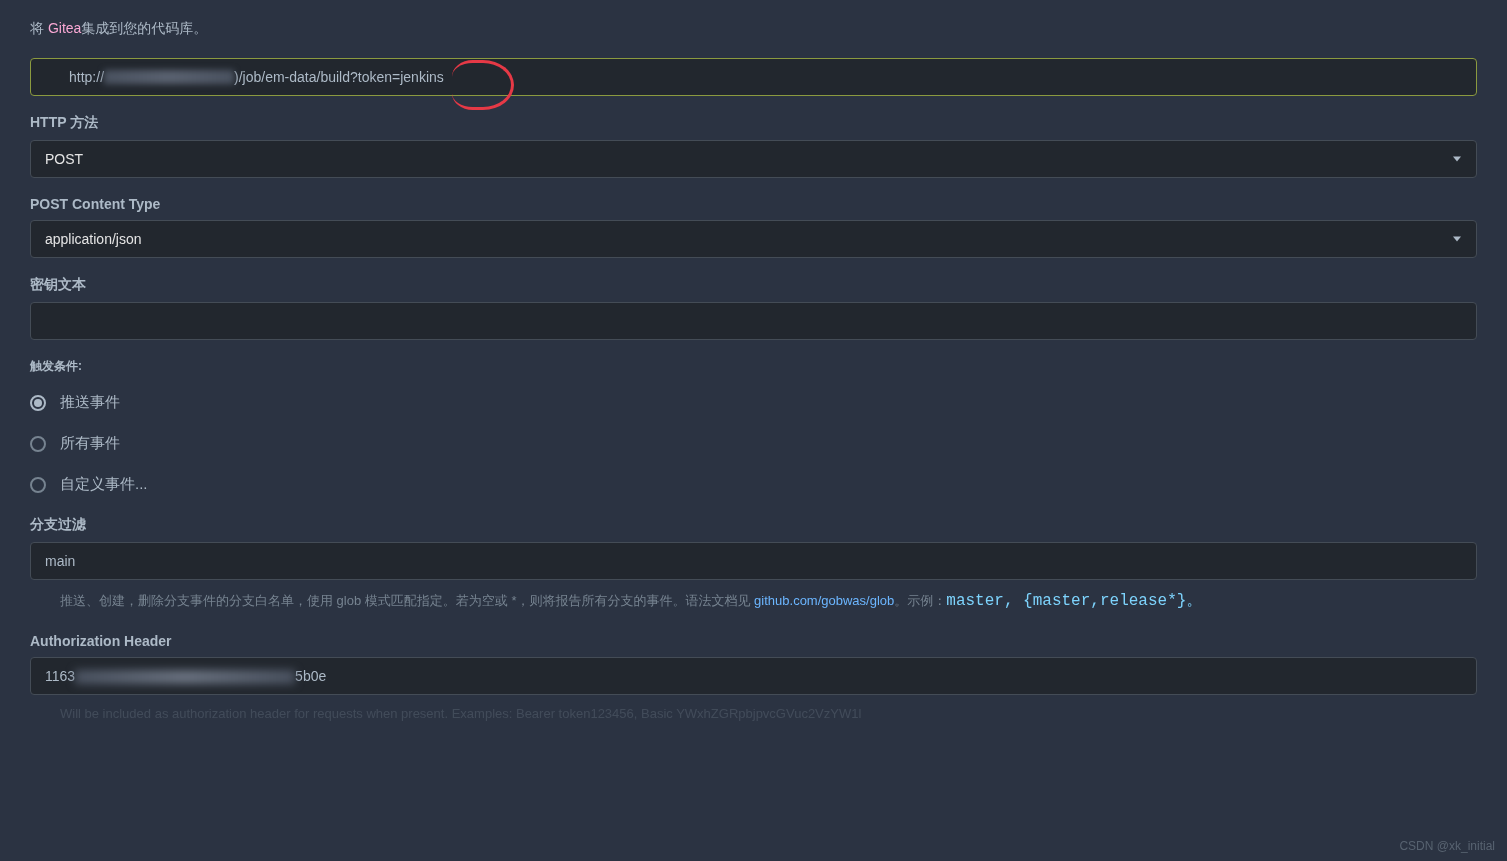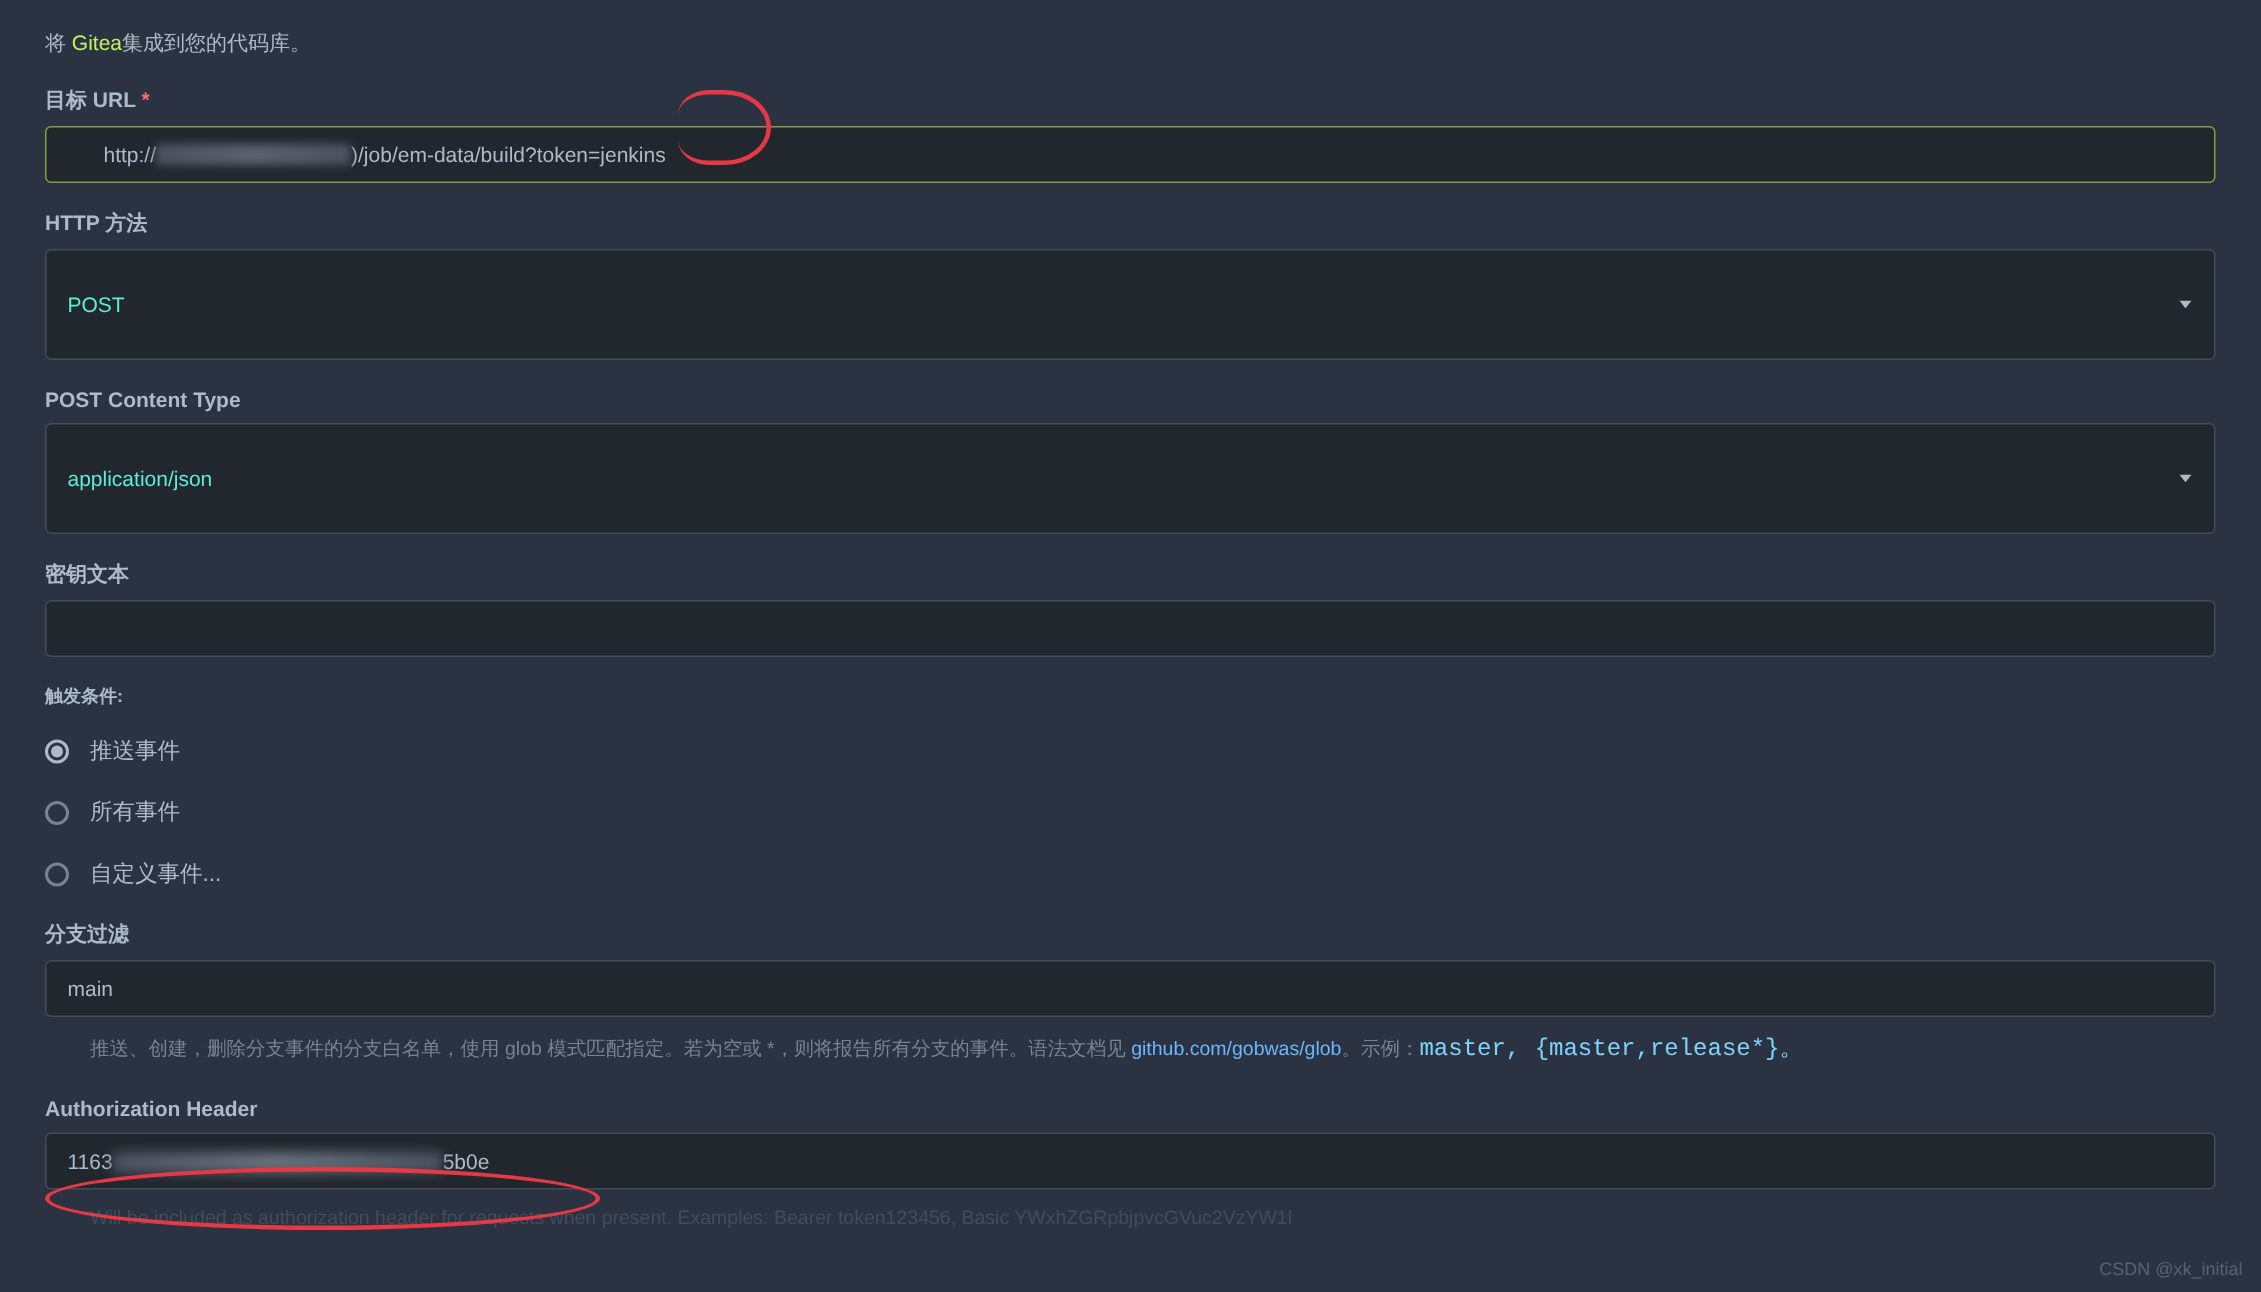--- a/index.html
+++ b/index.html
@@ -13,21 +13,21 @@
       font-family: -apple-system, BlinkMacSystemFont, "Segoe UI", Helvetica, Arial, sans-serif;
       font-size: 14px;
       padding: 20px 30px;
       position: relative;
     }
     .intro {
       margin-bottom: 20px;
       color: #adbac7;
     }
     .intro a {
-      color: #bef264;
+      color: #f9a8d4;
       text-decoration: none;
     }
     .field-group {
       margin-bottom: 18px;
     }
     .field-label {
       display: block;
       margin-bottom: 8px;
       color: #adbac7;
       font-weight: 600;
@@ -47,22 +47,22 @@
       font-family: inherit;
     }
     .field-input.highlighted {
       border: 1px solid #8b9a3f;
       background-color: #22272e;
     }
     .field-select {
       width: 100%;
       background-color: #22272e;
       border: 1px solid #444c56;
-      color: #5eead4;
-      padding: 28px 14px;
+      color: #e5e5e5;
+      padding: 10px 14px;
       border-radius: 4px;
       font-size: 14px;
       appearance: none;
       position: relative;
     }
     .select-wrapper {
       position: relative;
     }
     .select-wrapper::after {
       content: '';
@@ -202,24 +202,20 @@
 <body>
 
 <div class="annotation-circle c1"></div>
 <div class="annotation-oval"></div>
 
 <div class="intro">
   <span>将 </span><a href="#">Gitea</a><span>集成到您的代码库。</span>
 </div>
 
 <div class="field-group">
-  <label class="field-label">
-    <span>目标 URL</span>
-    <span class="required">*</span>
-  </label>
   <div class="field-input highlighted">
     <span class="url-display">
       <span>http://</span>
         <span class="blur-segment"></span>
         <span>)/job/em-data/build?token=jenkins</span>
     </span>
   </div>
 </div>
 
 <div class="field-group">

